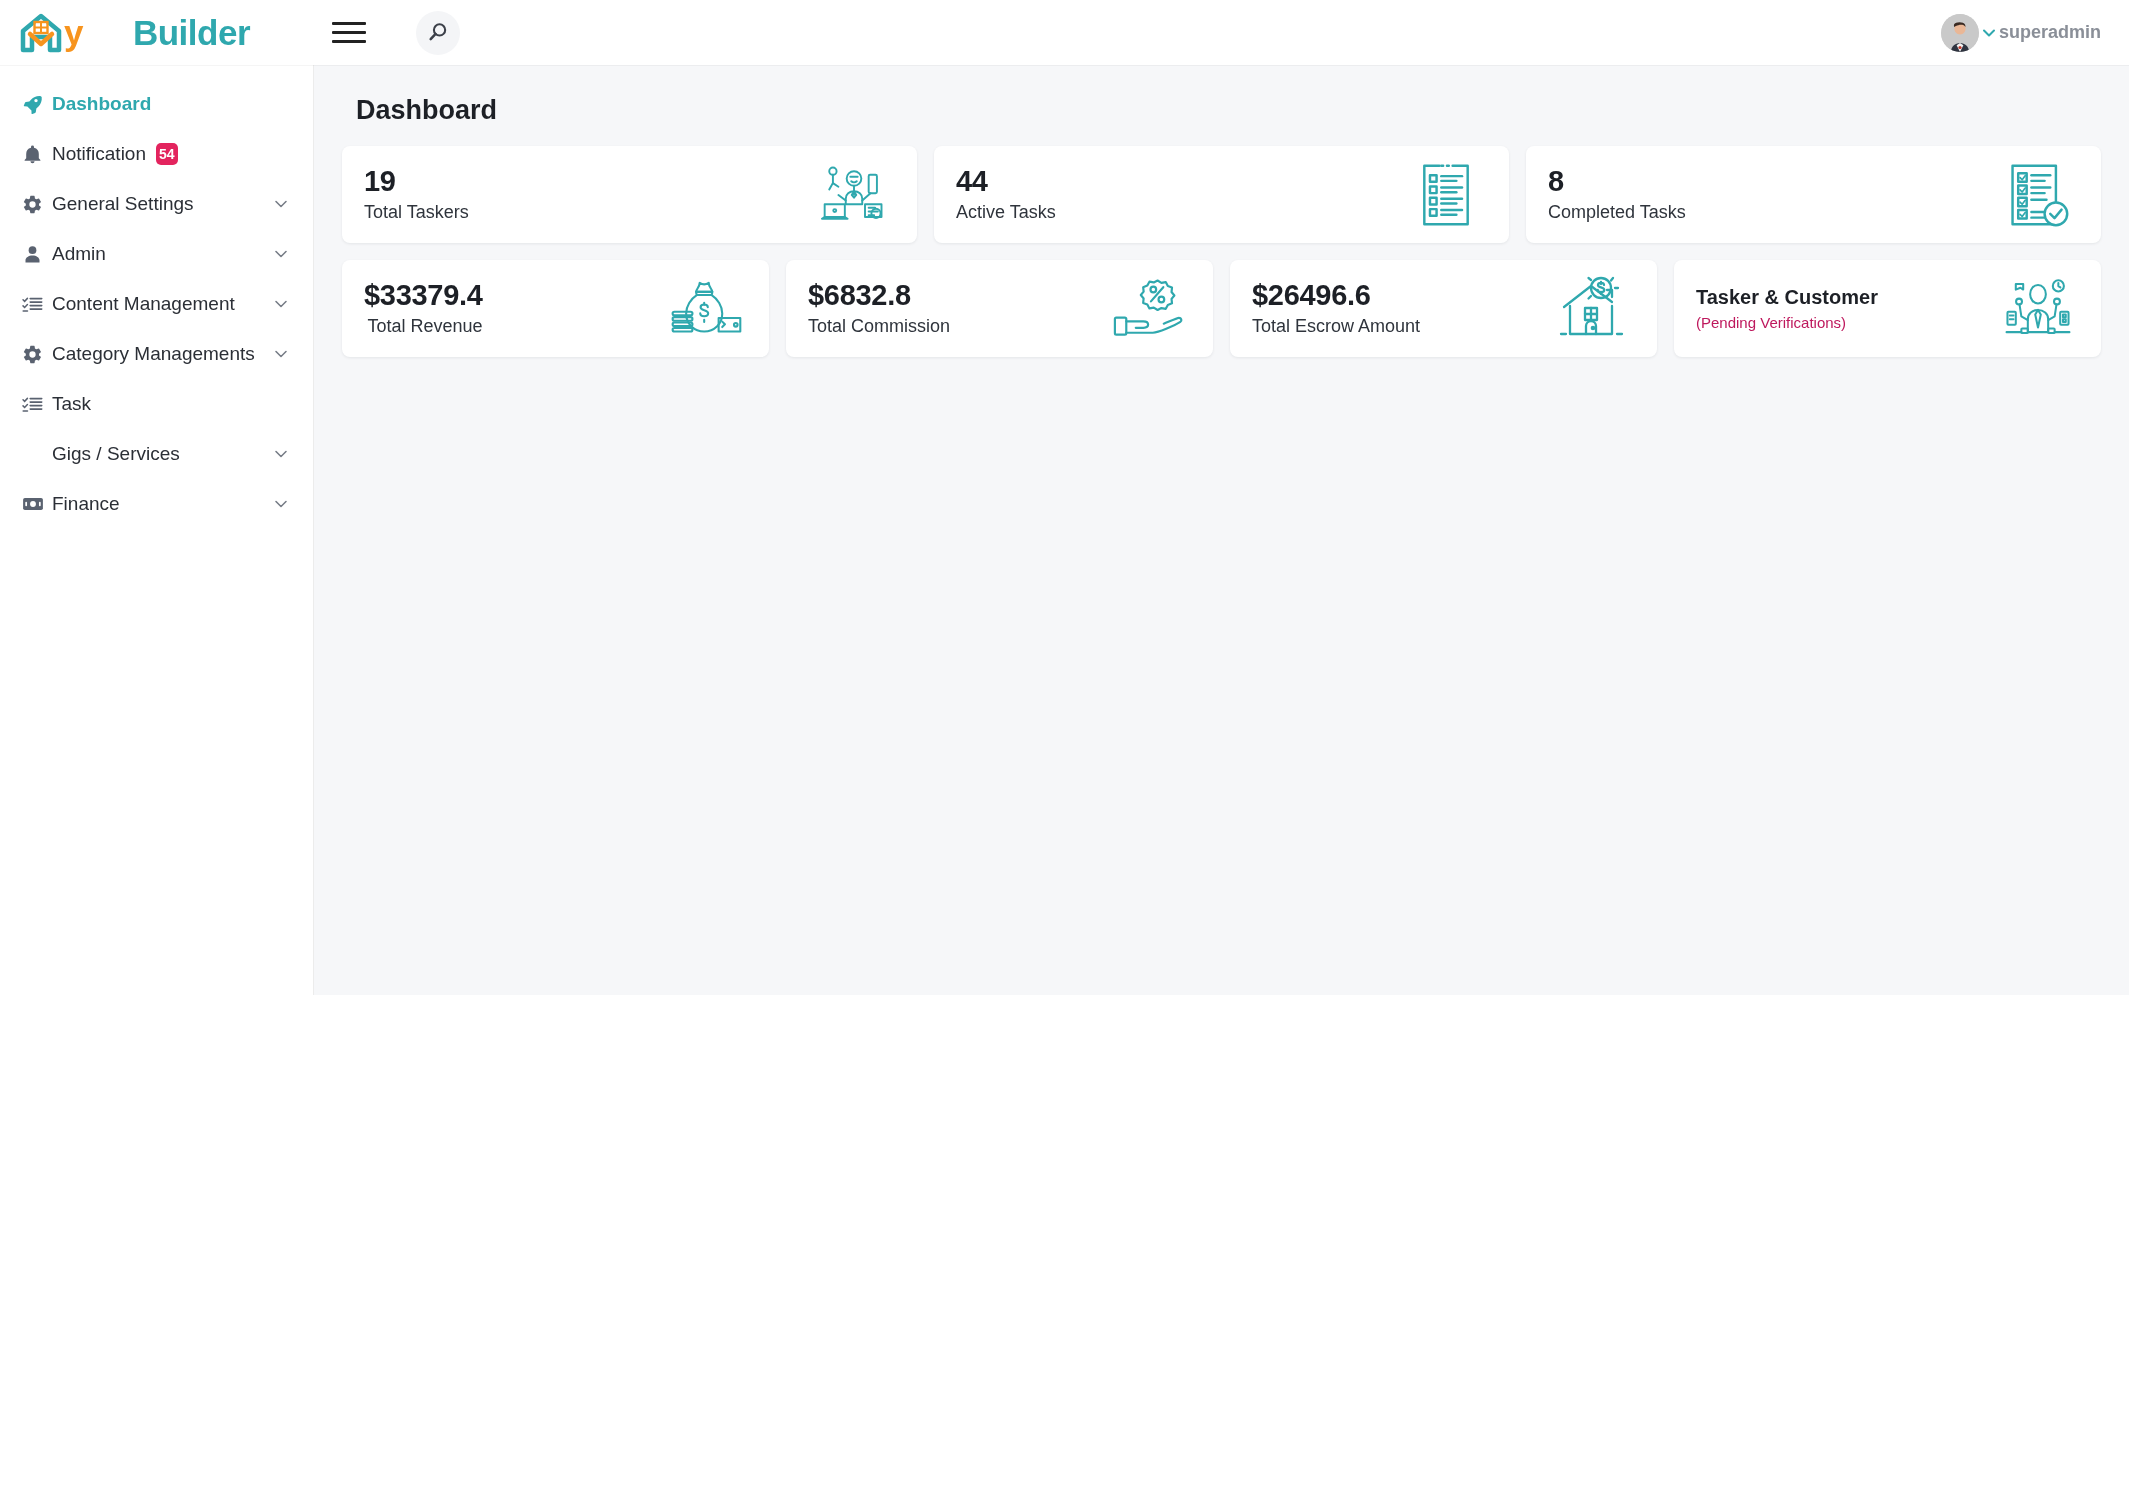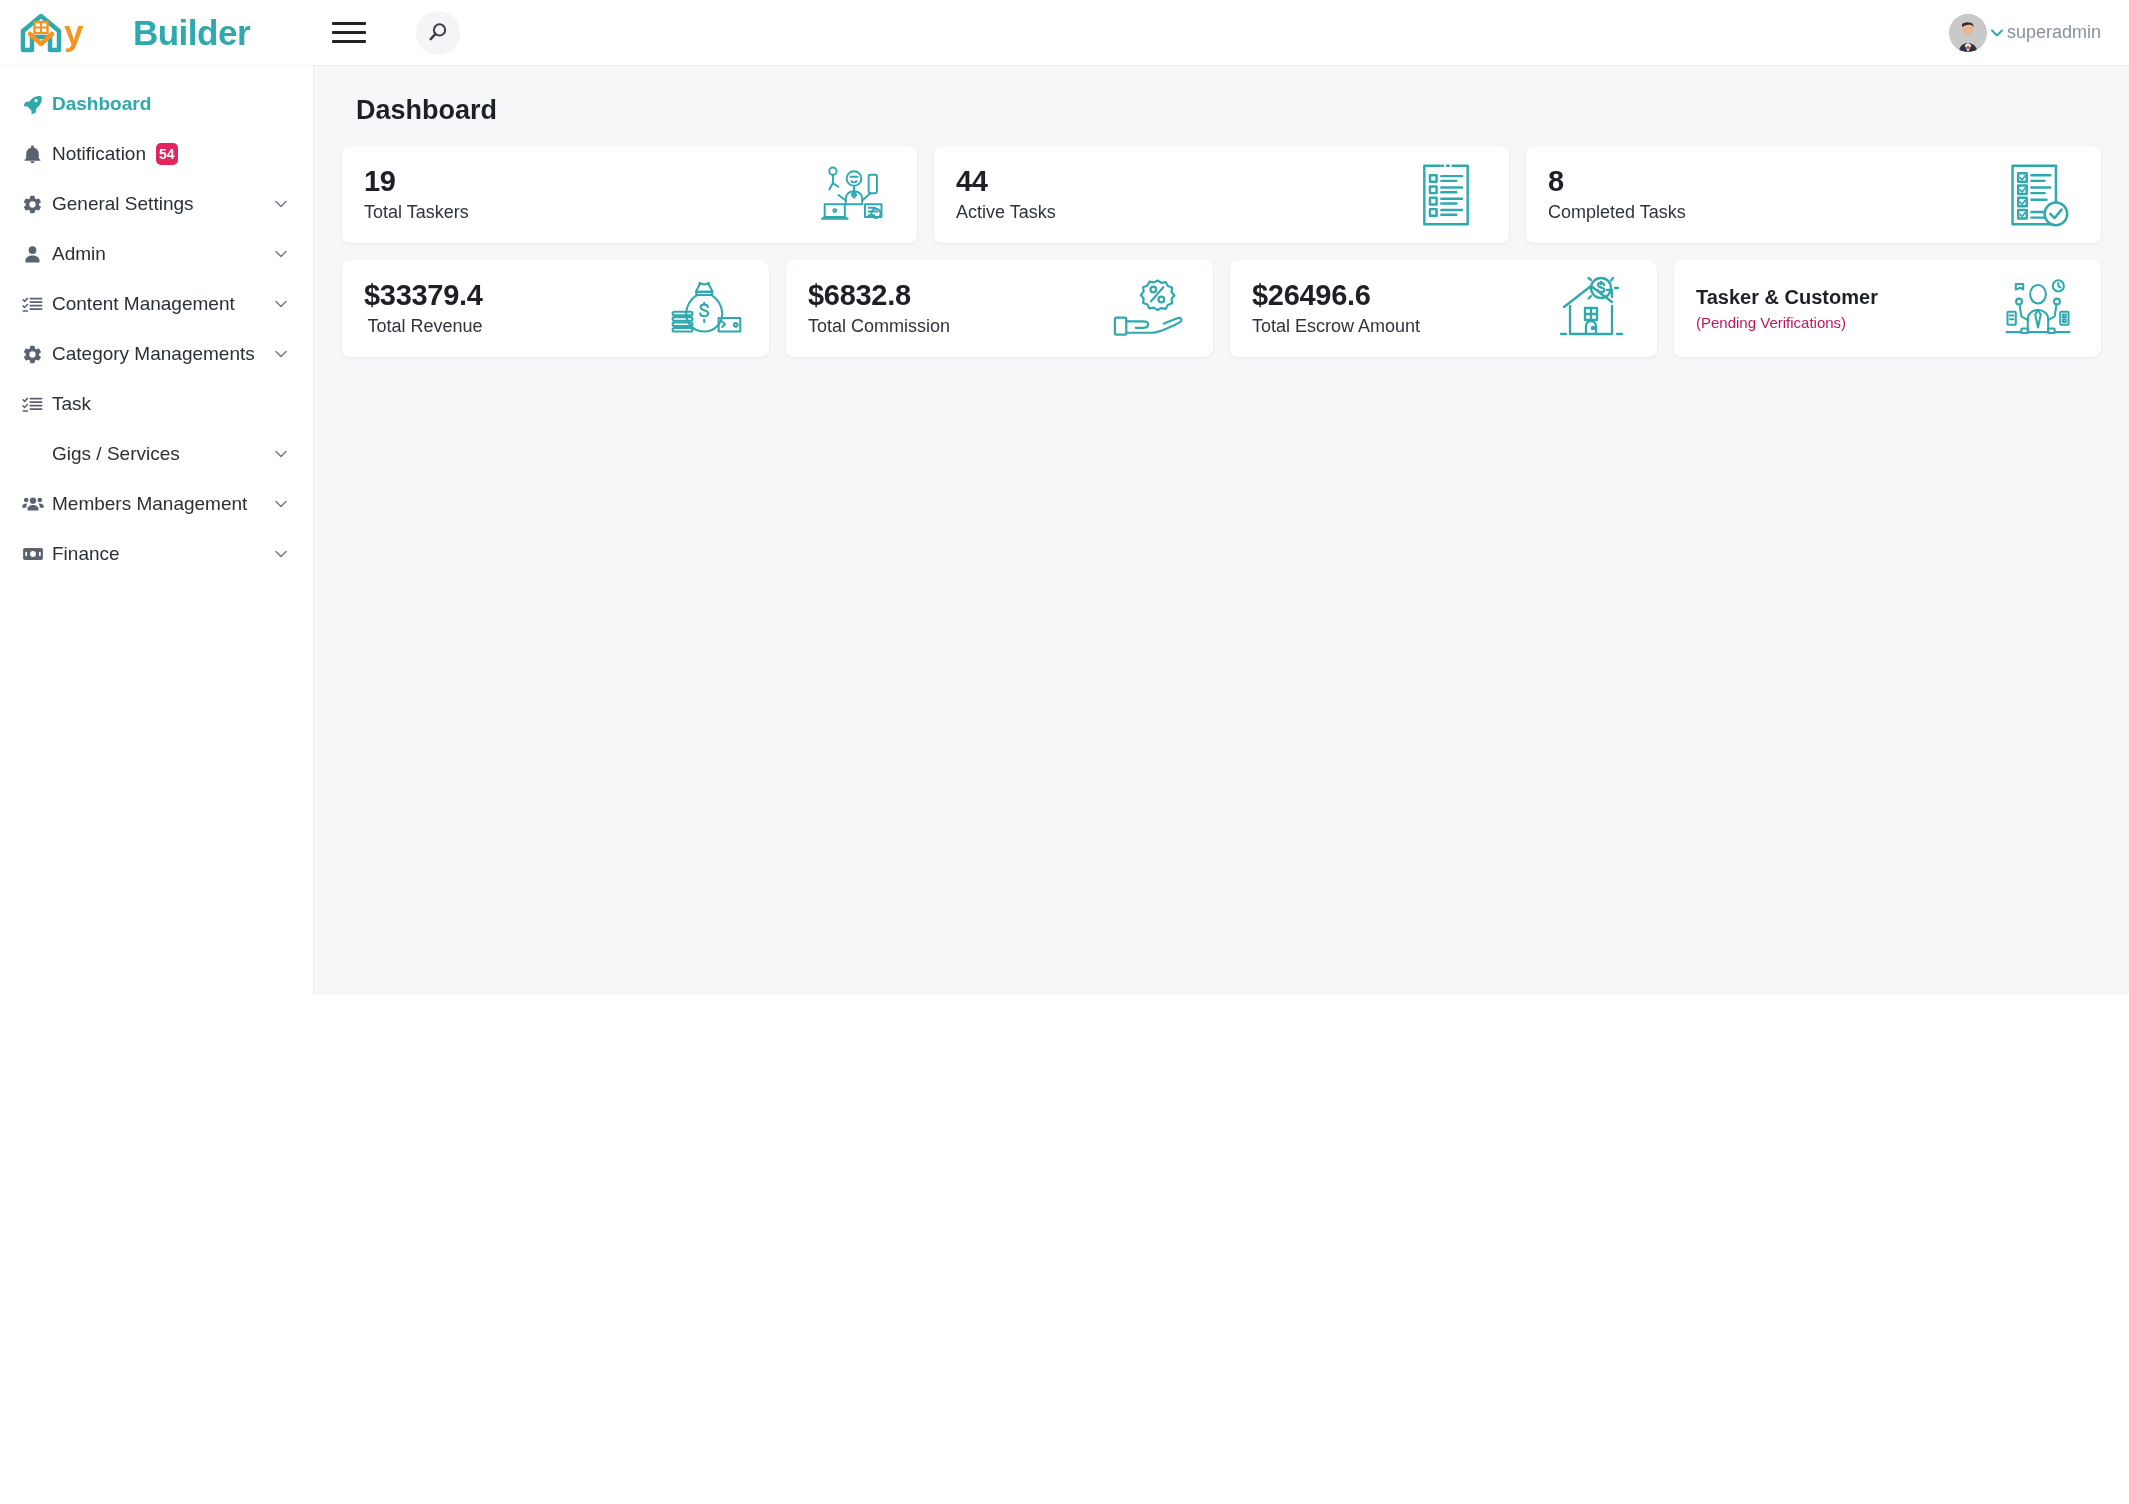--- a/index.html
+++ b/index.html
@@ -20,21 +20,21 @@
 
   .hamburger { width:34px; height:26px; margin-left:18px; cursor:pointer;
     display:flex; flex-direction:column; justify-content:center; gap:6px; }
   .hamburger span { display:block; height:3px; background:#222; border-radius:1px; }
 
   .search-btn { width:44px; height:44px; border-radius:50%; background:#f4f5f7;
     margin-left:50px; display:flex; align-items:center; justify-content:center;
     cursor:pointer; }
 
   .topbar-right { margin-left:auto; display:flex; align-items:center;
-    padding-right:28px; gap:0; }
+    padding-right:28px; gap:0;font-weight:bold; }
   .avatar { width:38px; height:38px; border-radius:50%; overflow:hidden;
     background:#cfcfcf; position:relative; }
   .user-name { font-size:18px; color:#8a8f98; }
   .chev-teal { color:#2fa8ae; display:flex; align-items:center; }
 
   
   .sidebar { position:absolute; left:0; top:65px; width:314px; height:930px;
     background:#ffffff; border-right:1px solid #ececec; padding-top:14px;
     overflow:hidden; }
   .nav-item { height:50px; display:flex; align-items:center; padding:0 22px 0 22px;
@@ -211,38 +211,20 @@
           <line x1="9.4" y1="13.2" x2="22.5" y2="13.2"></line>
           <line x1="9.4" y1="17.2" x2="22.5" y2="17.2"></line>
           <line x1="1.4" y1="19.4" x2="6.2" y2="19.4"></line>
         </svg>
       </span>
       <span class="nav-label">Task</span>
     </div>
     <div class="nav-item">
       <span class="nav-icon"></span>
       <span class="nav-label">Gigs / Services</span>
-      <span class="nav-chev">
-        <svg width="20" height="20" viewBox="0 0 24 24" fill="none" stroke="currentColor" stroke-width="1.9" stroke-linecap="round" stroke-linejoin="round">
-          <polyline points="6 9 12 15 18 9"></polyline>
-        </svg>
-      </span>
-    </div>
-    <div class="nav-item">
-      <span class="nav-icon">
-        <svg width="22" height="22" viewBox="0 0 24 24" fill="currentColor">
-          <circle cx="12" cy="8.4" r="3.4"></circle>
-          <circle cx="4.6" cy="7.6" r="2.5"></circle>
-          <circle cx="19.4" cy="7.6" r="2.5"></circle>
-          <path d="M12 13.2c-3.3 0-6 1.9-6 4.2V19h12v-1.6c0-2.3-2.7-4.2-6-4.2z"></path>
-          <path d="M4.6 11.4c-2.4 0-4.3 1.4-4.3 3.1V16h4.4v-1.6c0-1 .4-2 1.1-2.7a6 6 0 0 0-1.2-.3z"></path>
-          <path d="M19.4 11.4c-.4 0-.8.1-1.2.3.7.7 1.1 1.7 1.1 2.7V16h4.4v-1.5c0-1.7-1.9-3.1-4.3-3.1z"></path>
-        </svg>
-      </span>
-      <span class="nav-label">Members Management</span>
       <span class="nav-chev">
         <svg width="20" height="20" viewBox="0 0 24 24" fill="none" stroke="currentColor" stroke-width="1.9" stroke-linecap="round" stroke-linejoin="round">
           <polyline points="6 9 12 15 18 9"></polyline>
         </svg>
       </span>
     </div>
     <div class="nav-item">
       <span class="nav-icon">
         <svg width="22" height="22" viewBox="0 0 24 24" fill="currentColor">
           <rect x="1.2" y="5.4" width="21.6" height="13.2" rx="2"></rect>

